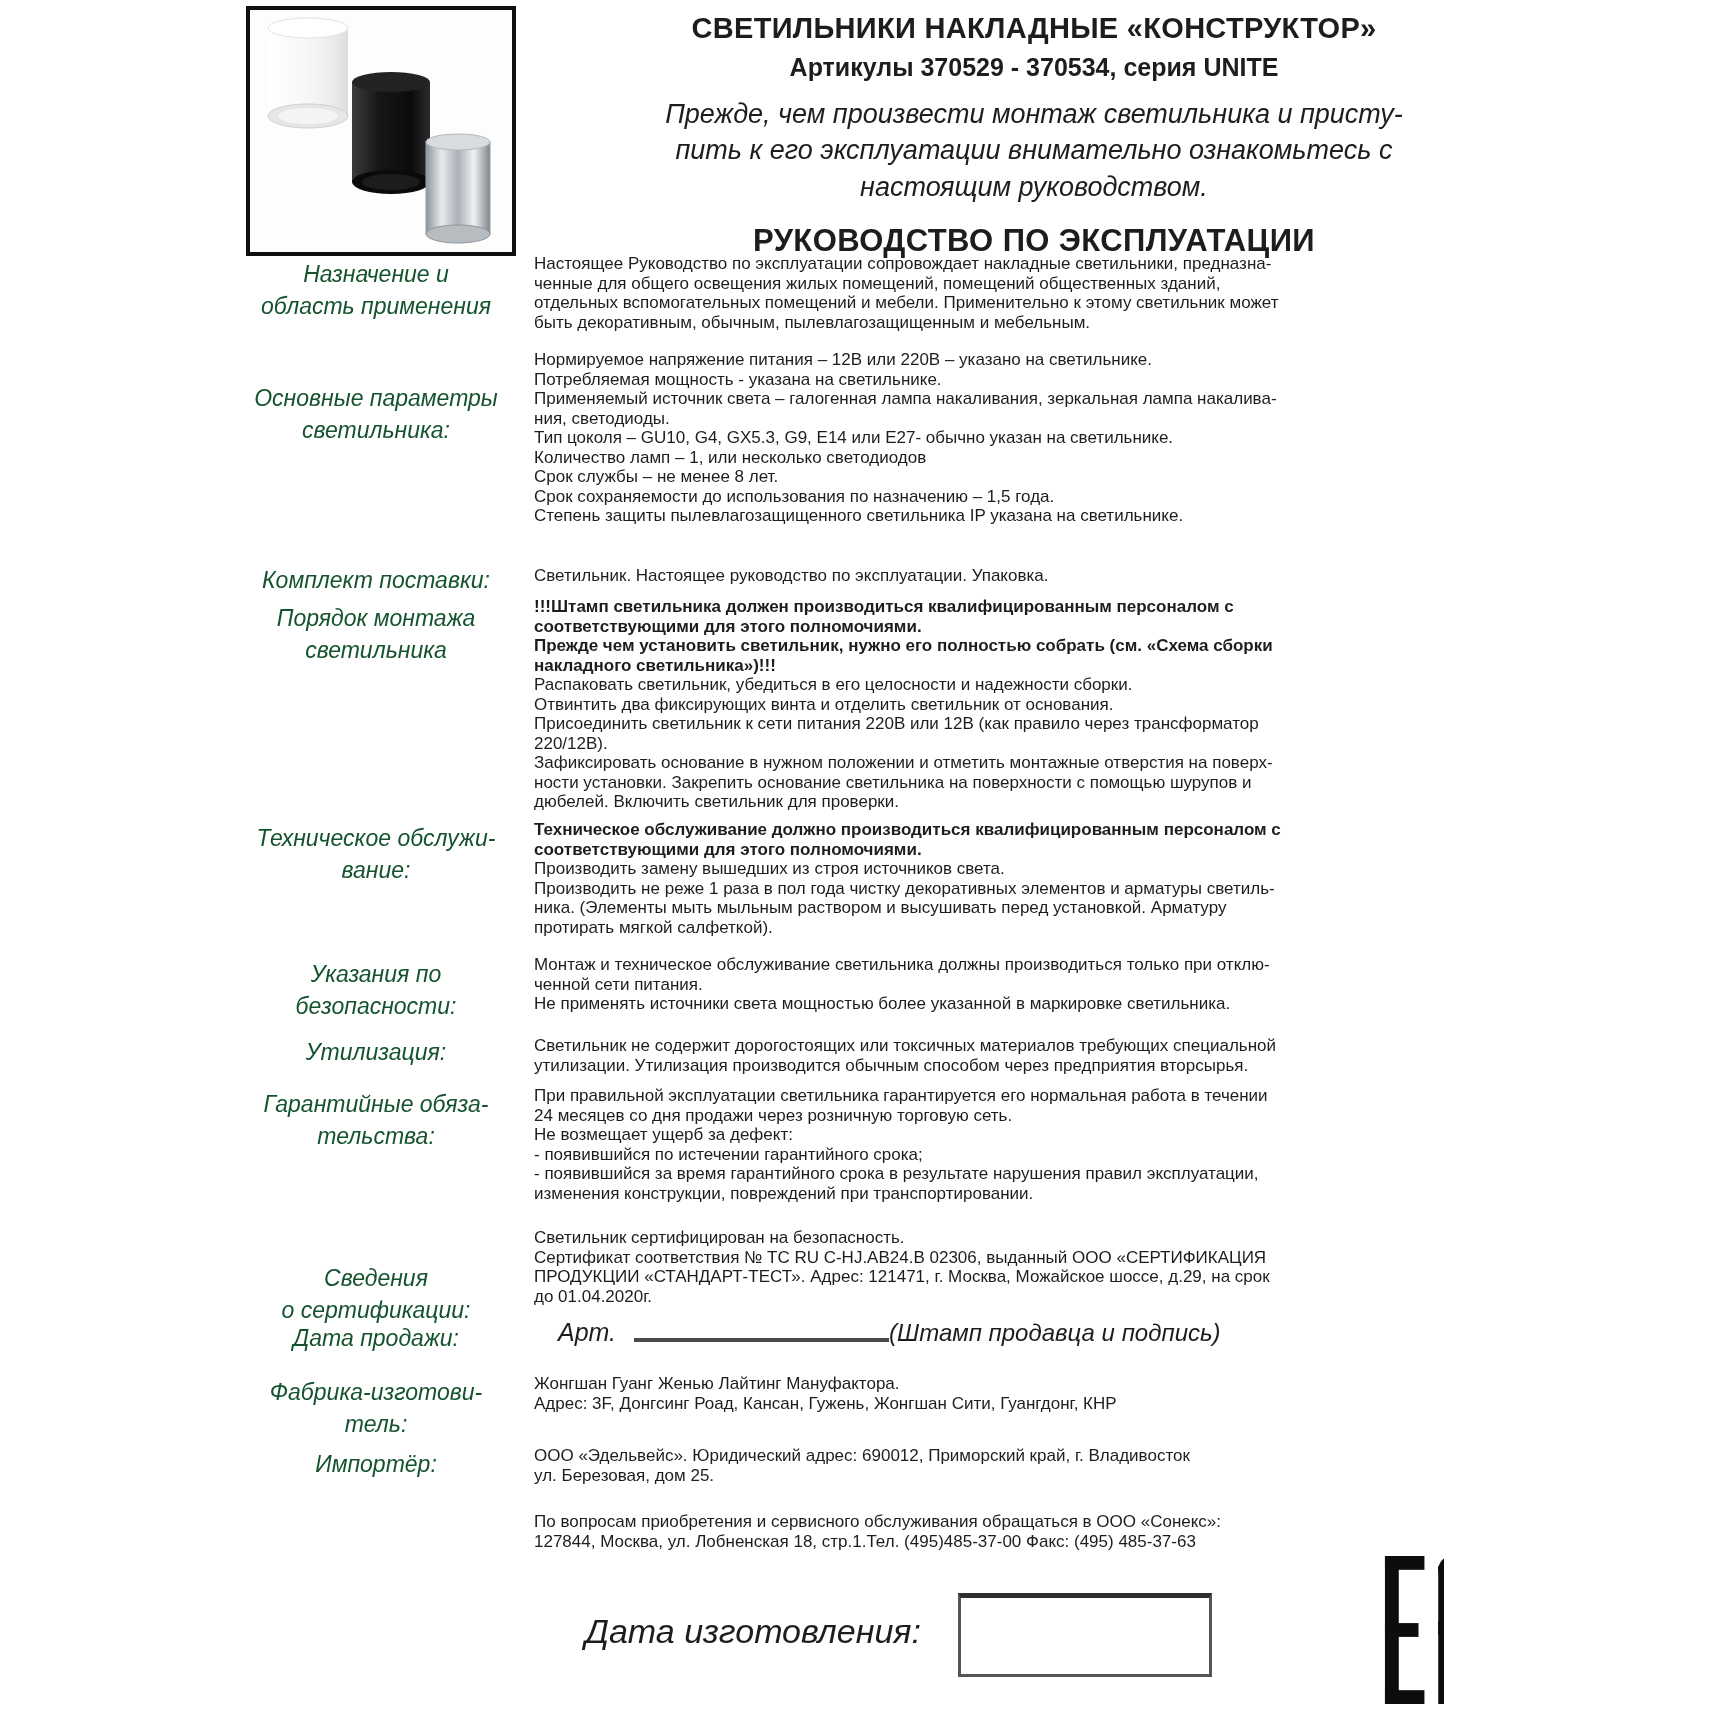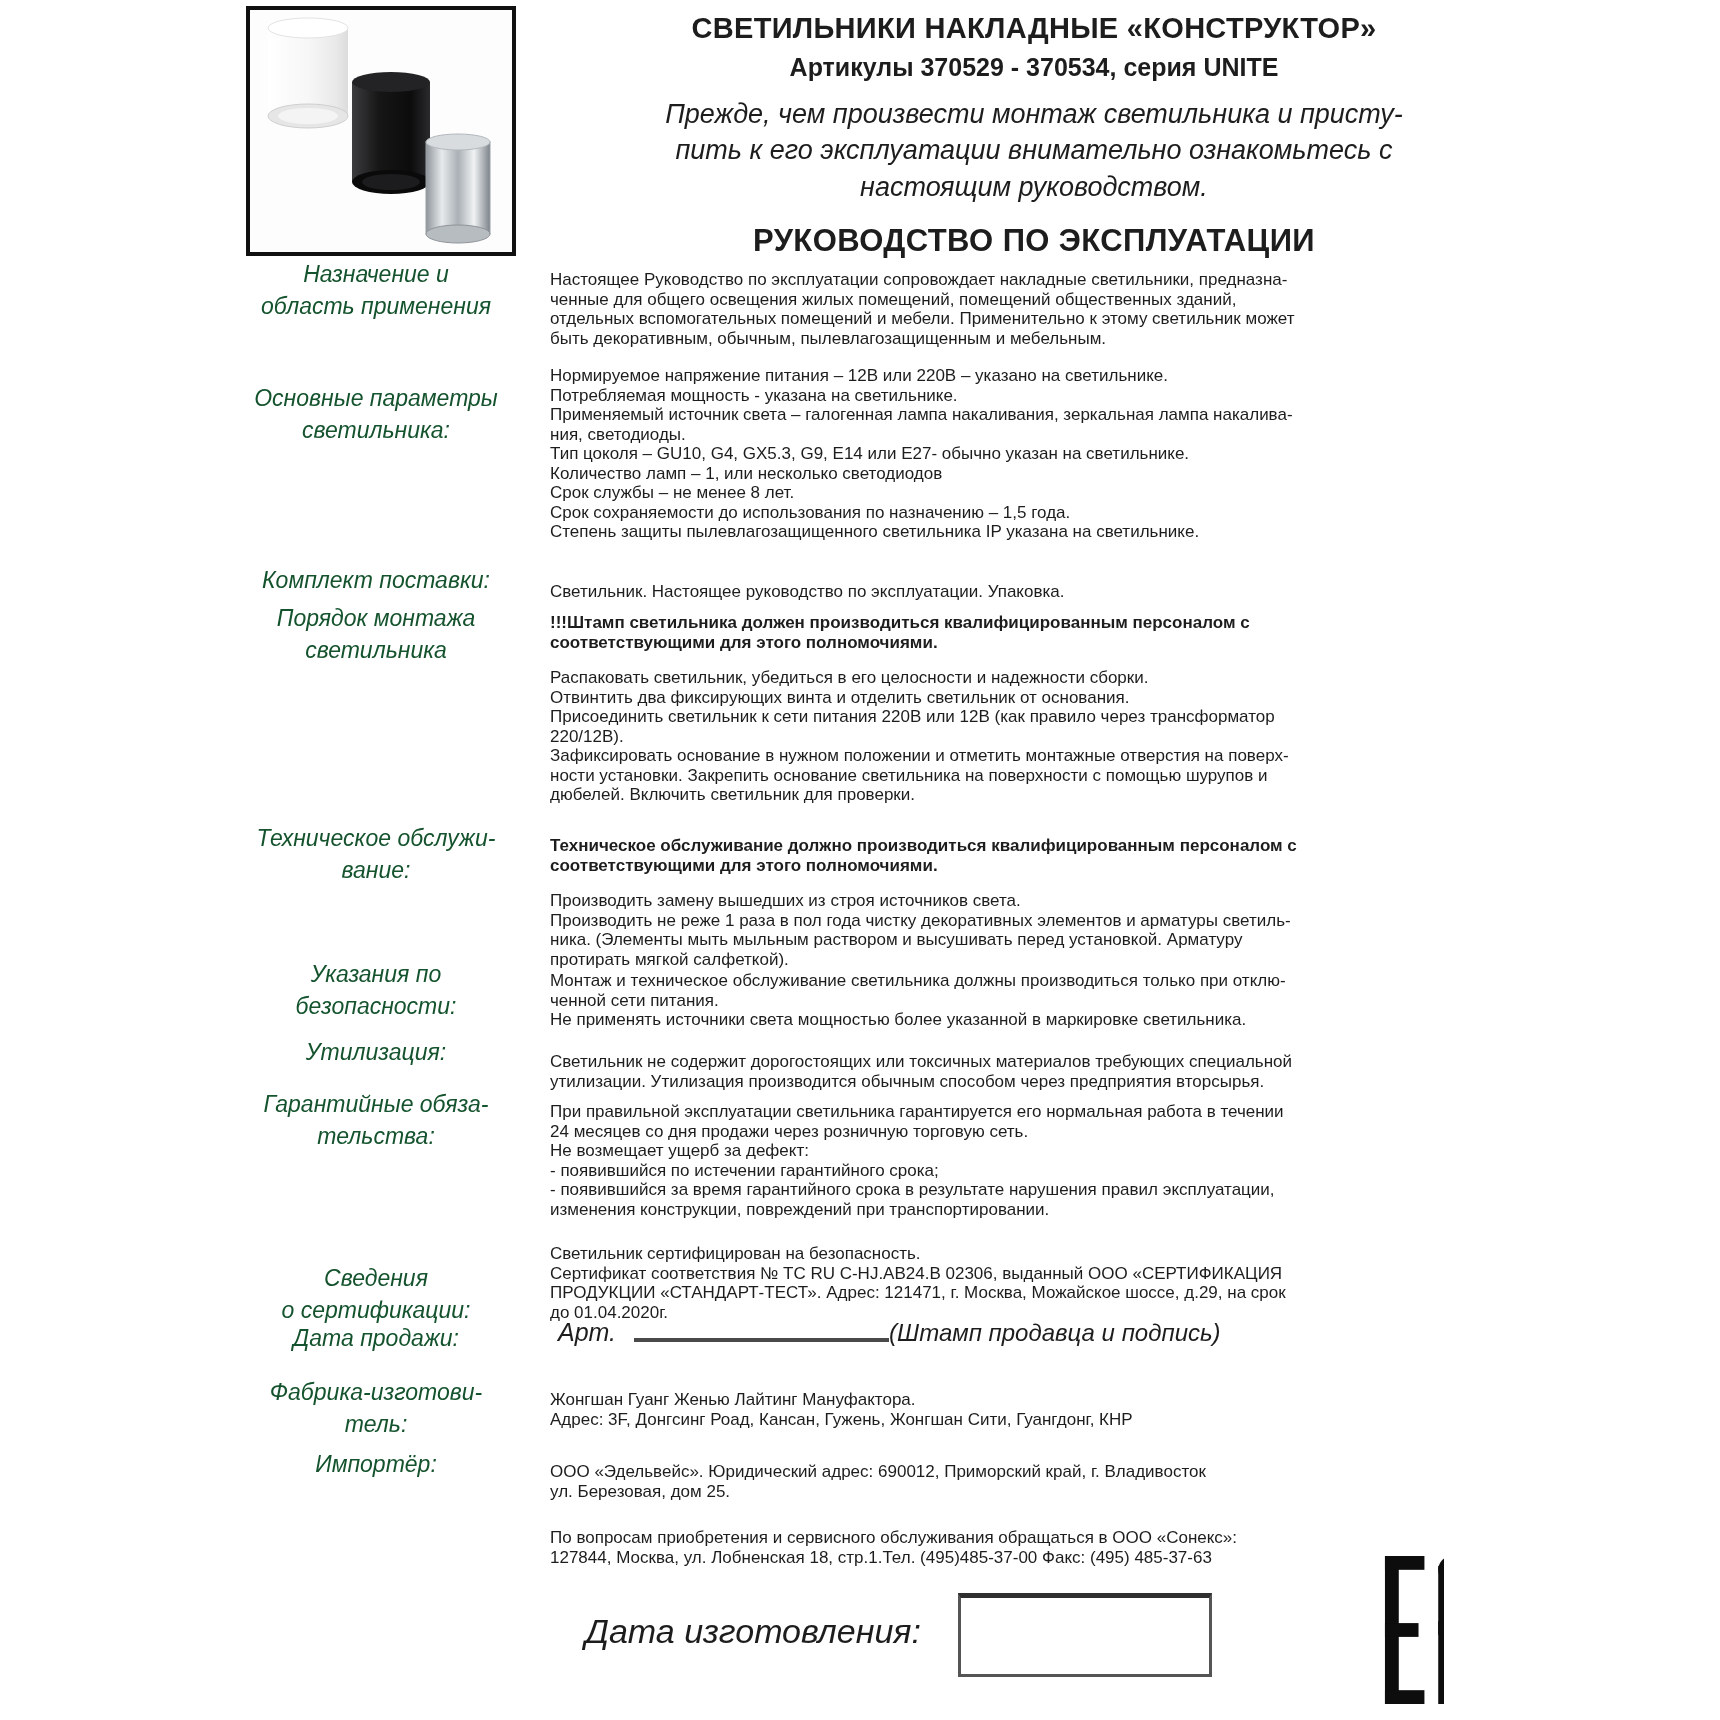--- a/index.html
+++ b/index.html
@@ -17,21 +17,21 @@
   .hdr-title{font-size:29px;font-weight:bold;letter-spacing:.3px;}
   .hdr-sub{font-size:25px;font-weight:bold;margin-top:8px;}
   .hdr-intro{font-size:27px;font-style:italic;margin-top:14px;line-height:1.35;white-space:pre-line;}
   .hdr-manual{font-size:31px;font-weight:bold;margin-top:18px;letter-spacing:.4px;}
   
   .lbl{
     position:absolute;left:240px;width:272px;text-align:center;
     font-style:italic;font-size:23px;line-height:1.4;white-space:pre-line;color:#14532d;
   }
   .bod{position:absolute;left:534px;width:1002px;font-size:17px;line-height:19.5px;}
-  .p{white-space:pre-line;margin:16px;}
+  .p{white-space:pre-line;margin:0;}
   .b{font-weight:bold;}
   
   .sale-row{display:flex;align-items:flex-end;padding-left:24px;}
   .sale-art{font-style:italic;font-size:25px;line-height:1;text-align:center;}
   .sale-line{display:inline-block;width:255px;border-bottom:4px solid #4a4a4a;margin:0 0 3px 18px;}
   .sale-stamp{font-style:italic;font-size:24px;line-height:1;}
   
   .mfg-label{position:absolute;left:585px;top:1612px;font-style:italic;font-size:34px;}
   .mfg-box{
     position:absolute;left:958px;top:1593px;width:248px;height:76px;
@@ -125,20 +125,22 @@
   <div class="lbl" style="top:564px">Комплект поставки:</div>
   <div class="bod" style="top:566px">
     <p class="p">Светильник. Настоящее руководство по эксплуатации. Упаковка.</p>
   </div>
 
   <div class="lbl" style="top:602px">Порядок монтажа
 светильника</div>
   <div class="bod" style="top:597px">
     <p class="p b">!!!Штамп светильника должен производиться квалифицированным персоналом с
 соответствующими для этого полномочиями.</p>
+    <p class="p b">Прежде чем установить светильник, нужно его полностью собрать (см. «Схема сборки
+накладного светильника»)!!!</p>
     <p class="p">Распаковать светильник, убедиться в его целосности и надежности сборки.
 Отвинтить два фиксирующих винта и отделить светильник от основания.
 Присоединить светильник к сети питания 220В или 12В (как правило через трансформатор
 220/12В).
 Зафиксировать основание в нужном положении и отметить монтажные отверстия на поверх-
 ности установки. Закрепить основание светильника на поверхности с помощью шурупов и
 дюбелей. Включить светильник для проверки.</p>
   </div>
 
   <div class="lbl" style="top:822px">Техническое обслужи-

